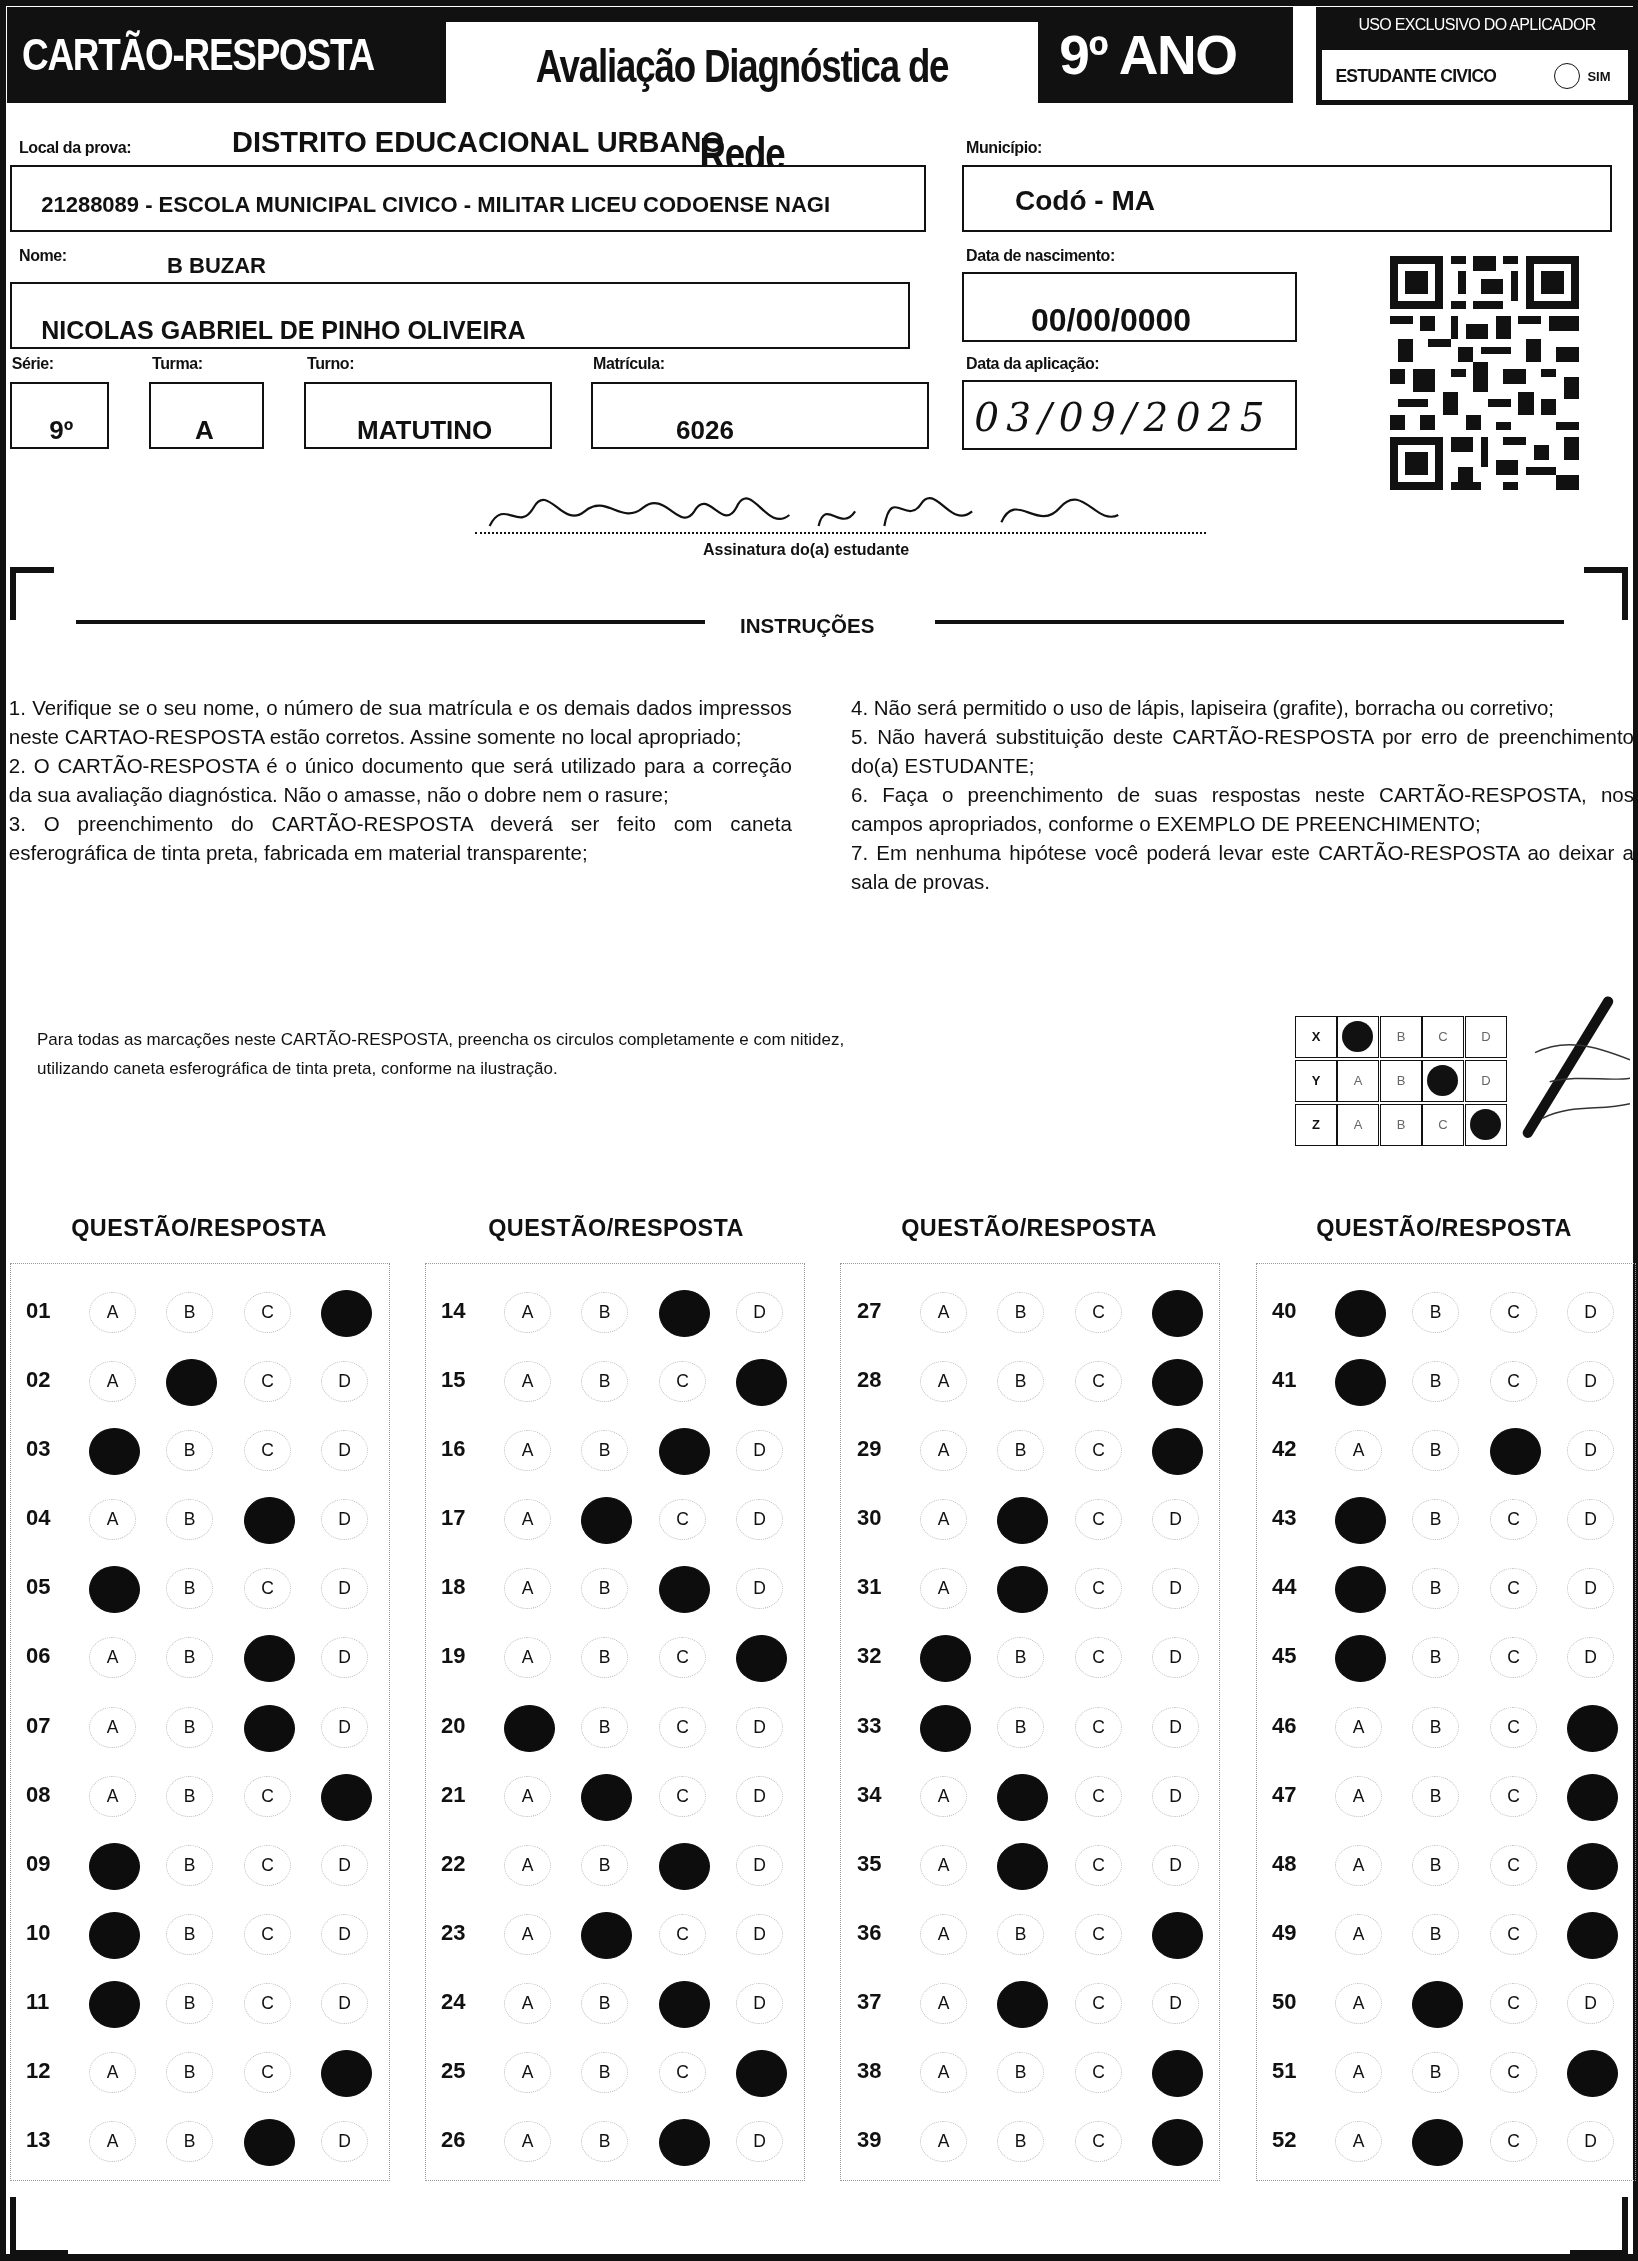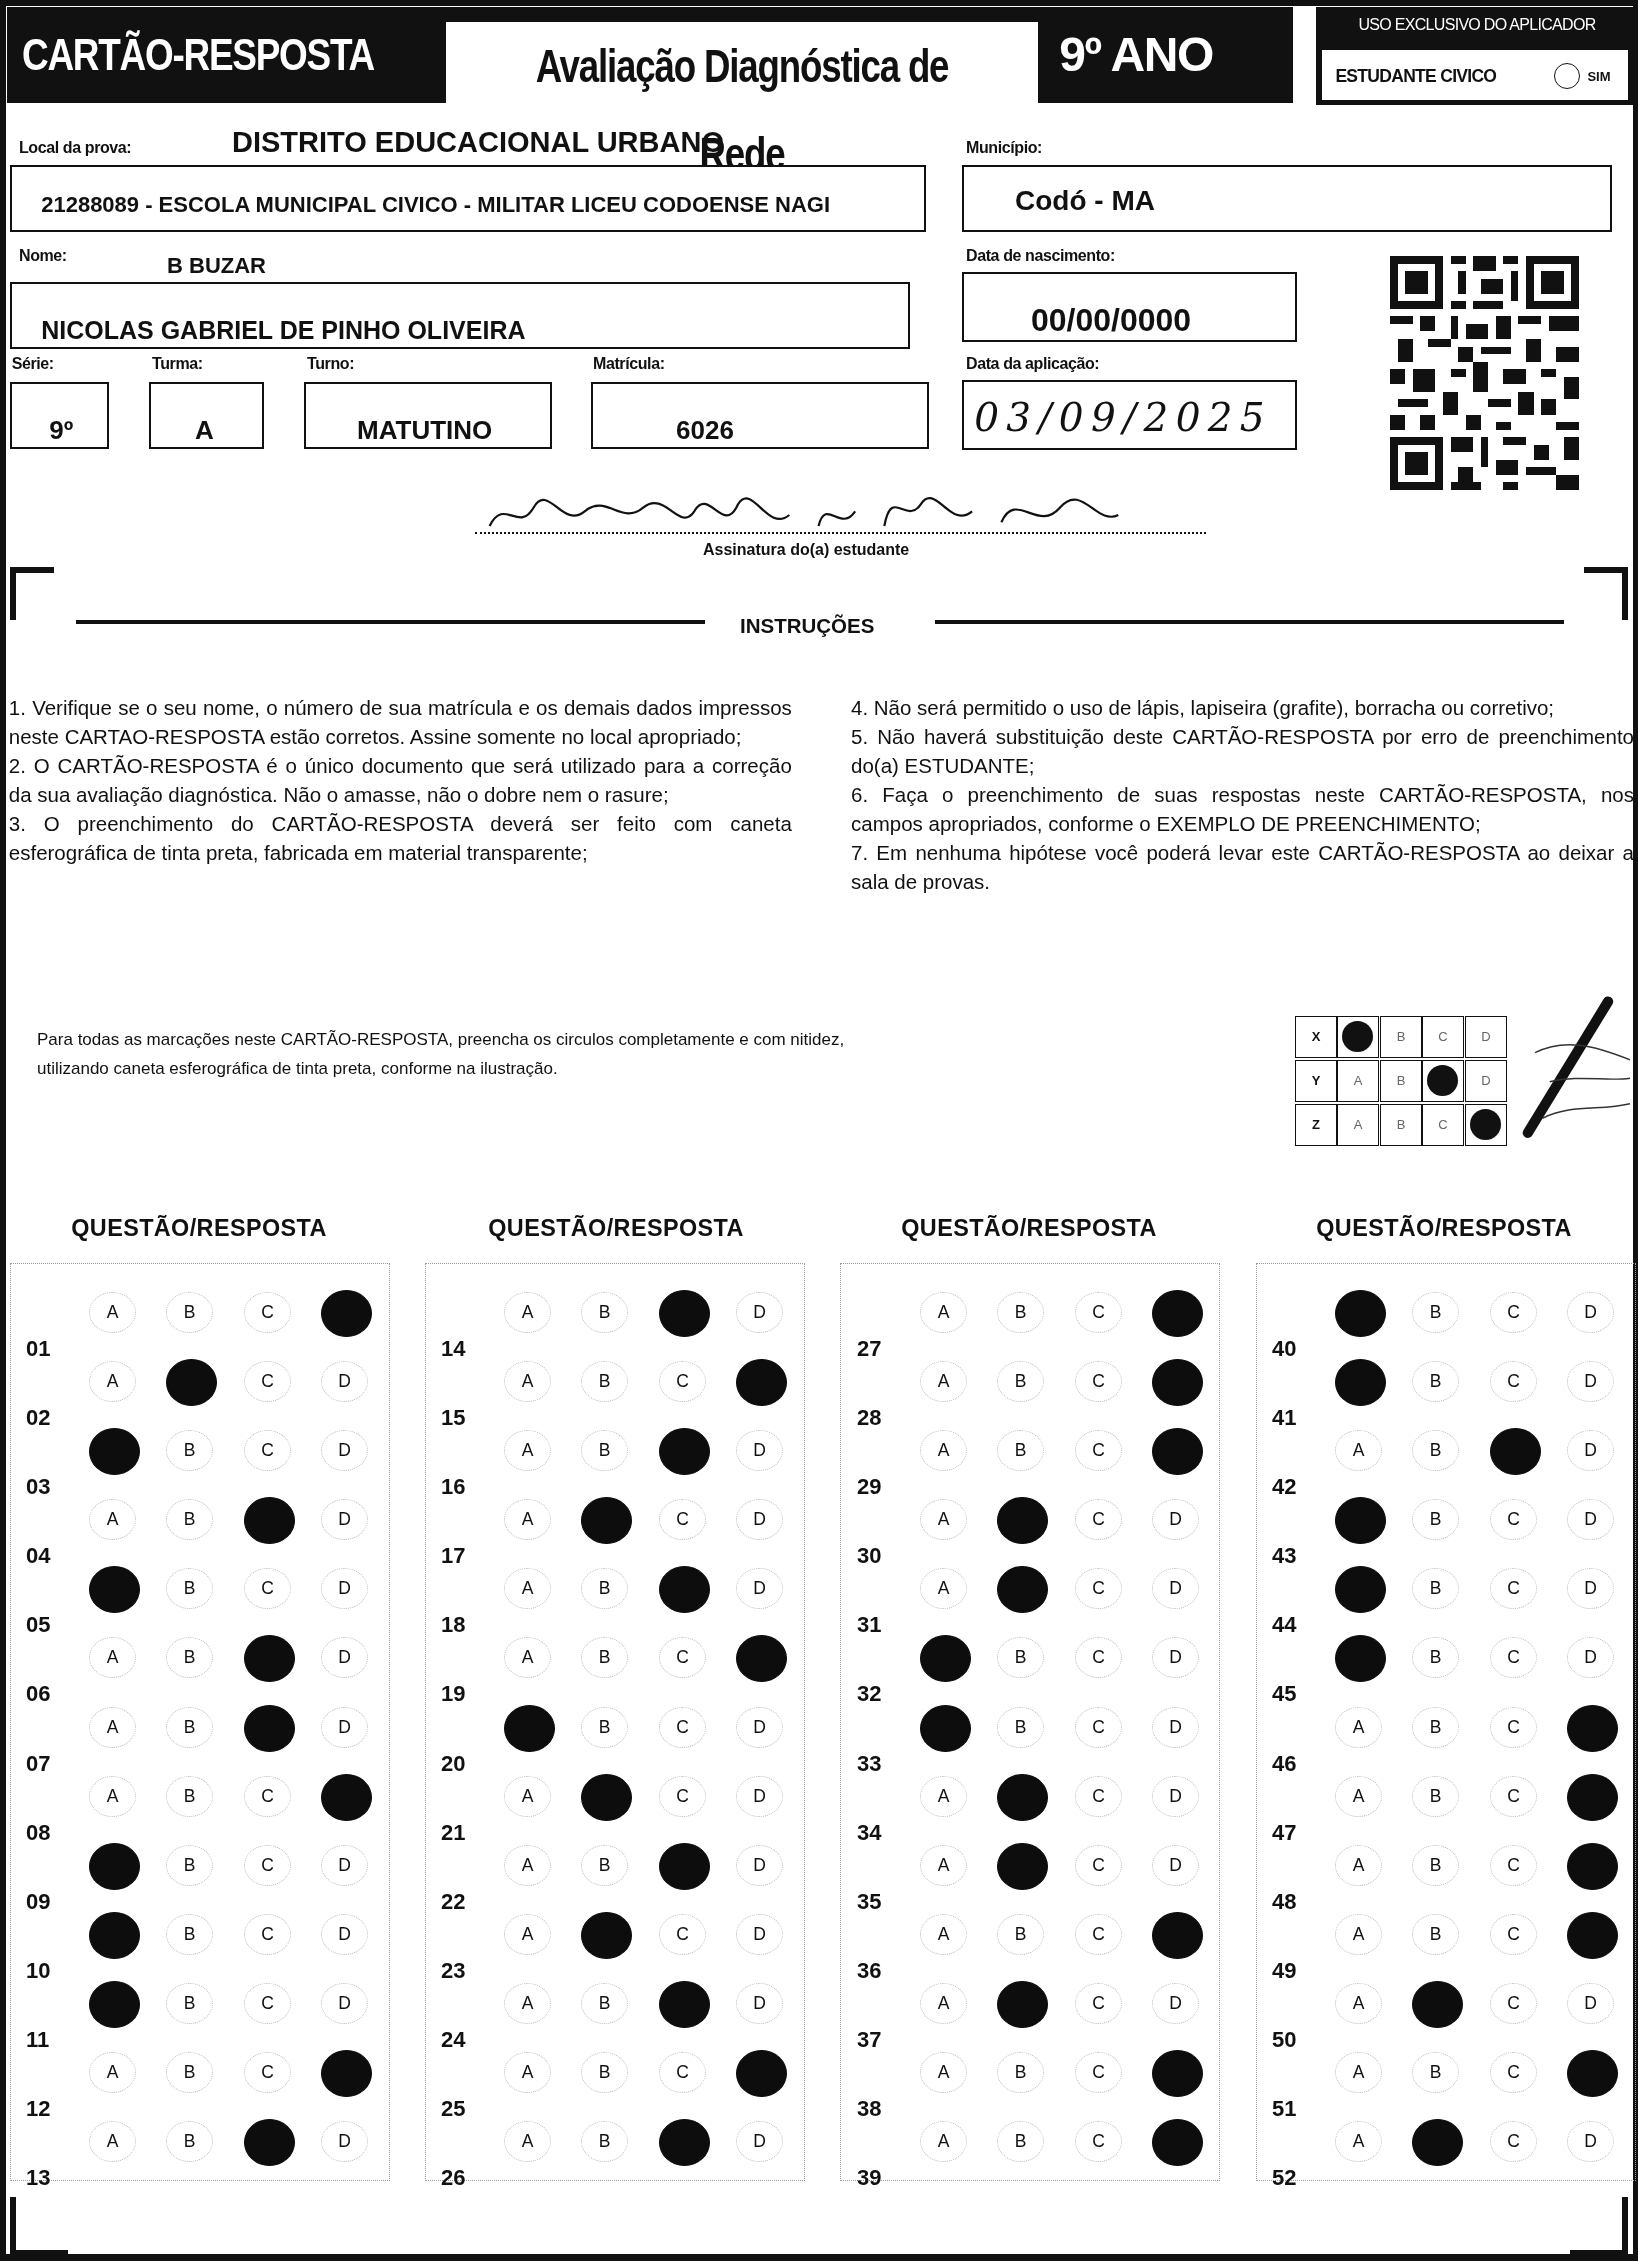--- a/index.html
+++ b/index.html
@@ -14,21 +14,21 @@
 
   
   .header { position: absolute; left: 7.3px; top: 7.3px; width: 1286px; height: 96px; background: #111; }
   .hdr-title { position: absolute; left: 14.6px; top: 0; height: 96px; line-height: 96px; color: #fff;
     font-family: "Liberation Sans", sans-serif; font-weight: bold; font-size: 45px; letter-spacing: -1.5px;
     transform: scaleX(0.82); transform-origin: left center; }
   .hdr-exam { position: absolute; left: 439px; top: 14.6px; width: 592px; height: 88px; background: #fff;
     color: #111; font-weight: bold; font-size: 47px; text-align: center; line-height: 88px; letter-spacing: -1.5px; }
   .hdr-exam span { display: inline-block; transform: scaleX(0.78); }
   .hdr-grade { position: absolute; left: 1052px; top: 0; height: 96px; line-height: 96px; color: #fff;
-    font-weight: bold; font-size: 48px; letter-spacing: -1.5px; }
+    font-weight: bold; font-size: 55px; letter-spacing: -1.5px; }
 
   .applicator { position: absolute; left: 1316px; top: 7.3px; width: 322px; height: 98px; background: #111; }
   .applicator-title { position: absolute; left: 0; top: 8.8px; width: 322px; text-align: center; color: #fff;
     font-size: 16px; letter-spacing: -0.7px; }
   .applicator-box { position: absolute; left: 4.4px; top: 41px; width: 310px; height: 54px; background: #fff; border: 2.2px solid #111; }
   .absent-label { position: absolute; left: 13px; top: 16px; font-size: 17.5px; font-weight: bold; letter-spacing: -0.7px; }
   .absent-bubble { position: absolute; left: 232px; top: 13px; width: 26px; height: 26px; border: 1.5px solid #111; border-radius: 50%; }
   .absent-sim { position: absolute; left: 265px; top: 19px; font-size: 13px; font-weight: bold; }
 
   
@@ -59,21 +59,21 @@
   .example-lines { position: absolute; left: 1033px; top: 1041px; font-size: 17.5px; font-weight: bold; line-height: 25px; }
   .example-grid { position: absolute; left: 1295px; top: 1016px; width: 213px; height: 133px; }
   .ex-cell { position: absolute; width: 42px; height: 42px; border: 1.5px solid #111; font-size: 13px; text-align: center; line-height: 39px; }
   .ex-fill { position: absolute; width: 31px; height: 31px; border-radius: 50%; background: #111; left: 4.4px; top: 4.4px; }
   .pen { position: absolute; left: 1484px; top: 994px; width: 146px; height: 161px; }
 
   
   .col-head { position: absolute; top: 1215px; font-size: 23.4px; font-weight: bold; width: 322px; text-align: center; letter-spacing: 0.4px; }
   .col-frame { position: absolute; top: 1263px; height: 918px; border: 1.5px dotted #999; }
   .q-row { position: absolute; height: 51px; }
-  .q-num { position: absolute; left: 0; top: 10.2px; font-size: 22px; font-weight: bold; width: 44px; margin-top: 38px; }
+  .q-num { position: absolute; left: 0; top: 10.2px; font-size: 22px; font-weight: bold; width: 44px; }
   .bubble { position: absolute; top: 4.4px; width: 47px; height: 41px; border-radius: 50%; border: 1.5px dotted #bbb;
     font-size: 17.5px; text-align: center; line-height: 38px; color: #111; }
   .bubble.filled { background: #0d0d0d; border: 1.5px solid #0d0d0d; color: transparent; width: 51px; height: 47px; top: 1.5px; }
 </style>
 </head>
 <body>
 
 <div class="page">
   <div class="outer-top"></div>
   <div class="outer-left"></div>

